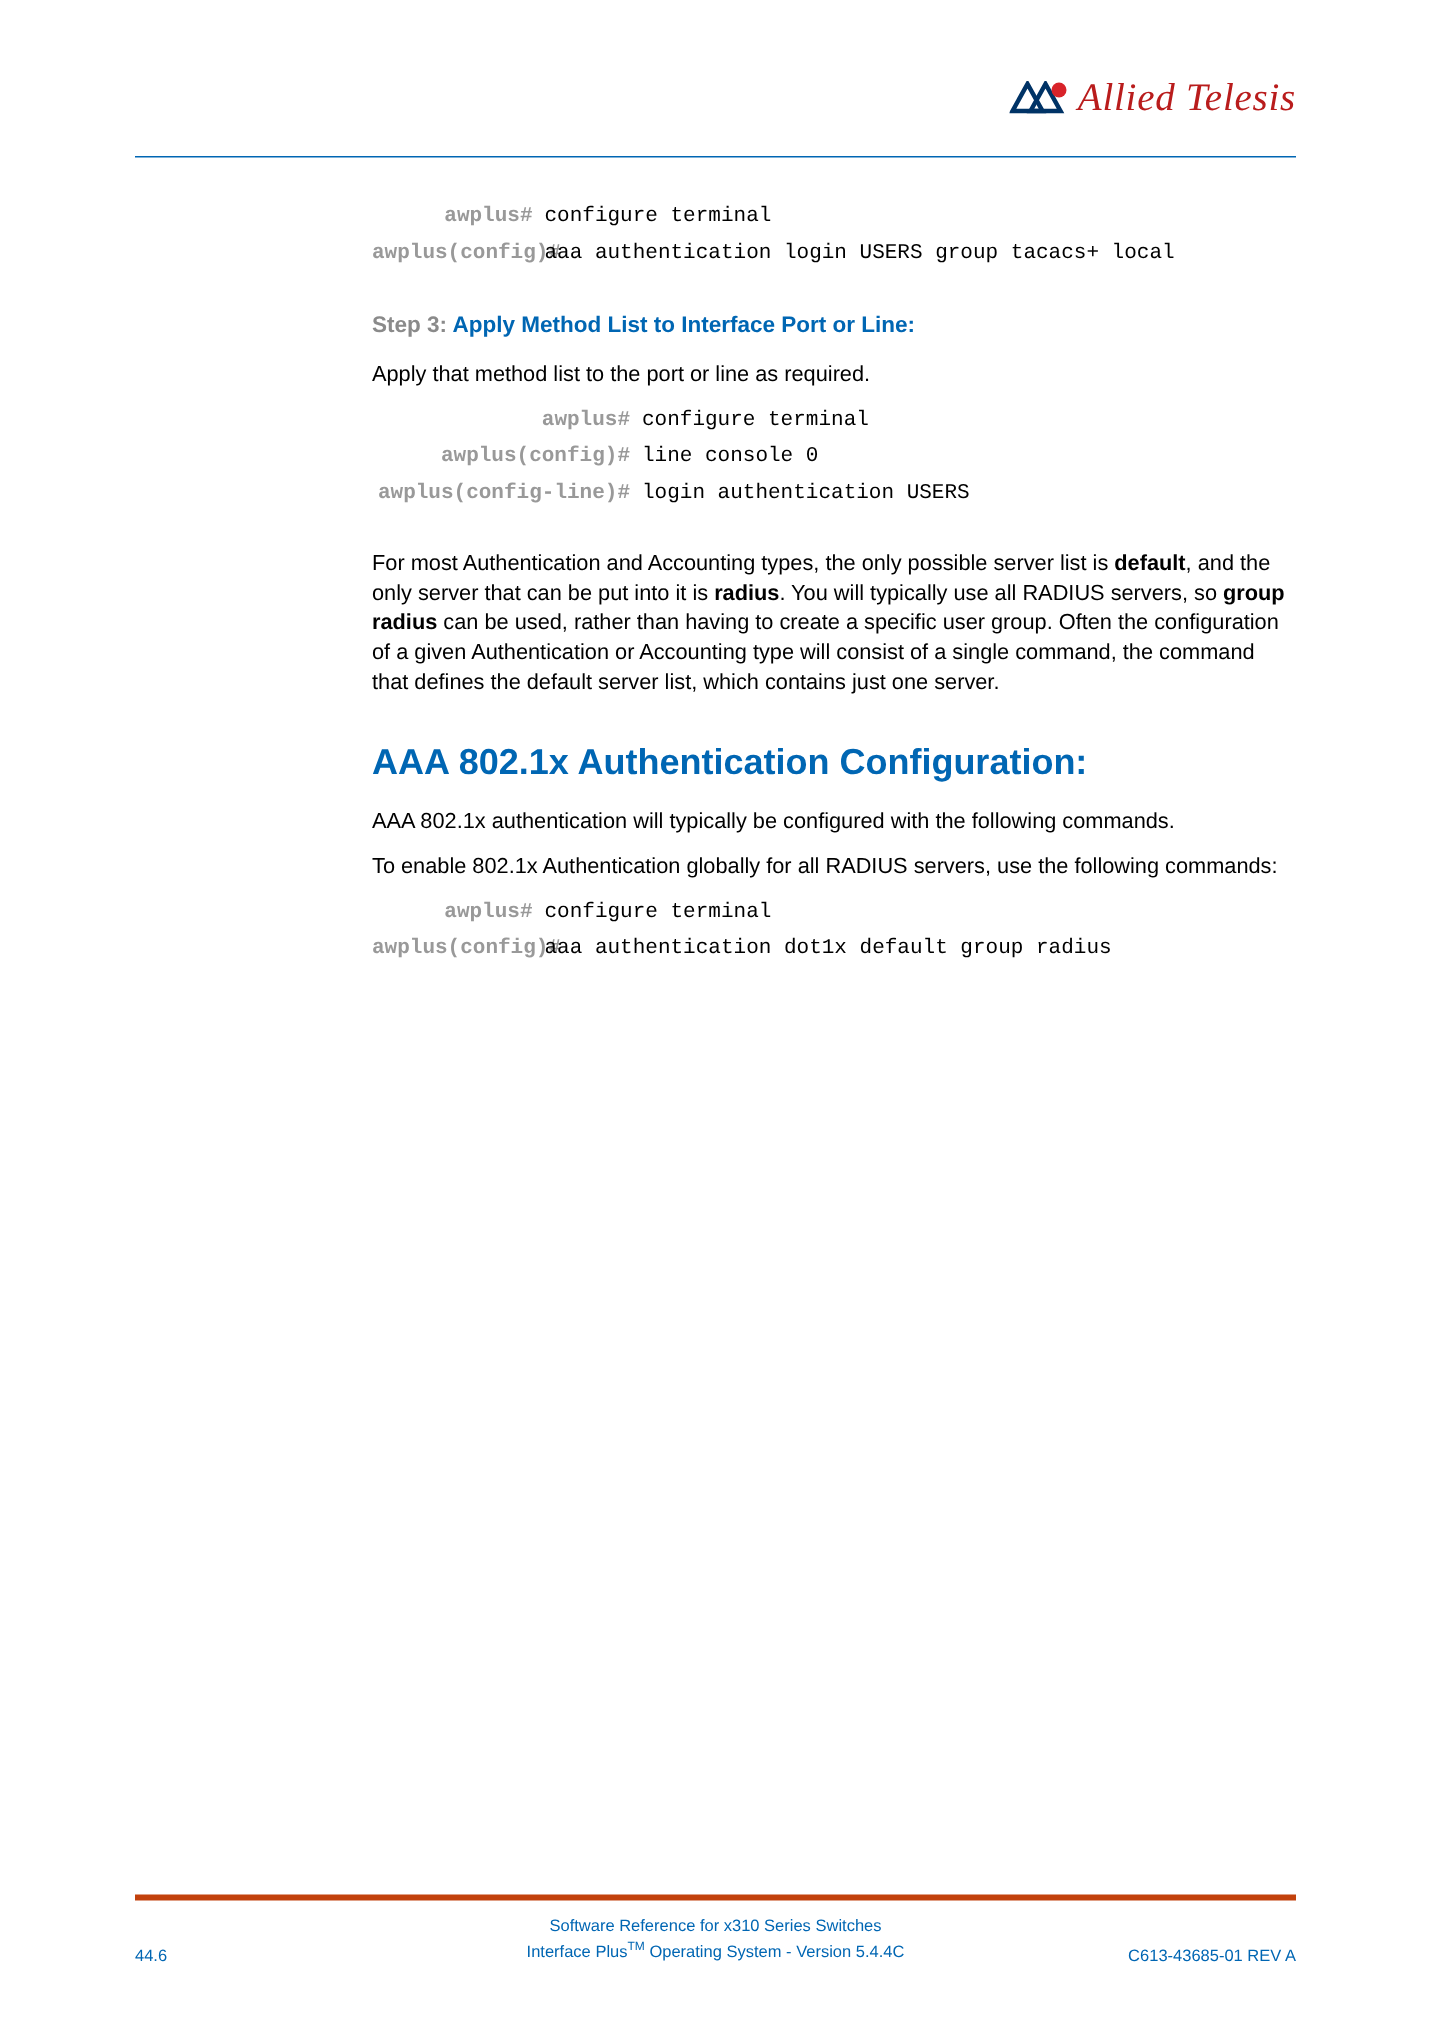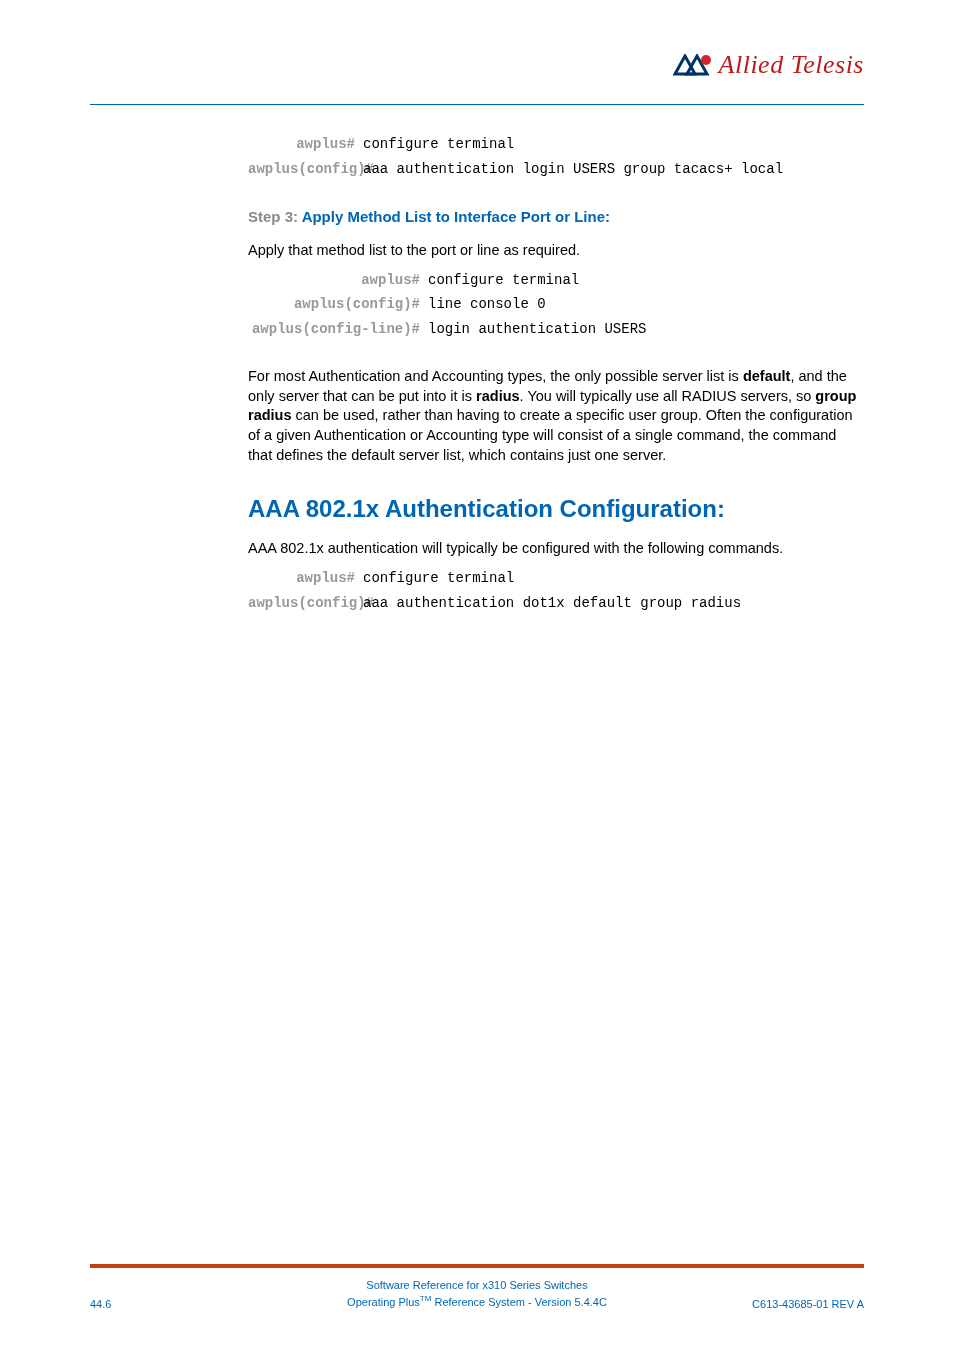--- a/index.html
+++ b/index.html
@@ -168,37 +168,38 @@
       </div>
     </div>
 
     <p class="para" style="margin-top:28px">
       <span>For most Authentication and Accounting types, the only possible server list is </span><b>default</b><span>, and the only server that can be put into it is </span><b>radius</b><span>. You will typically use all RADIUS servers, so </span><b>group radius</b><span> can be used, rather than having to create a specific user group. Often the configuration of a given Authentication or Accounting type will consist of a single command, the command that defines the default server list, which contains just one server.</span>
     </p>
 
     <h2 class="section-heading">AAA 802.1x Authentication Configuration:</h2>
 
     <p class="para">AAA 802.1x authentication will typically be configured with the following commands.</p>
+    <p class="para">To enable 802.1x Authentication globally for all RADIUS servers, use the following commands:</p>
 
     <div class="cmd-block cmd-block-narrow">
       <div class="cmd-row">
         <div class="cmd-prompt">awplus#</div>
         <div class="cmd-text">configure terminal</div>
       </div>
       <div class="cmd-row">
         <div class="cmd-prompt">awplus(config)#</div>
         <div class="cmd-text">aaa authentication dot1x default group radius</div>
       </div>
     </div>
 
   </div>
 </div>
 
 <div class="footer">
   <div class="footer-center">
     <div>Software Reference for x310 Series Switches</div>
     <div>
-      <span>Operating Plus</span><sup>TM</sup><span> Reference System  - Version 5.4.4C</span>
+      <span>Interface Plus</span><sup>TM</sup><span> Operating System  - Version 5.4.4C</span>
     </div>
   </div>
   <div class="footer-left">44.6</div>
   <div class="footer-right">C613-43685-01 REV A</div>
 </div>
 
 </body></html>

